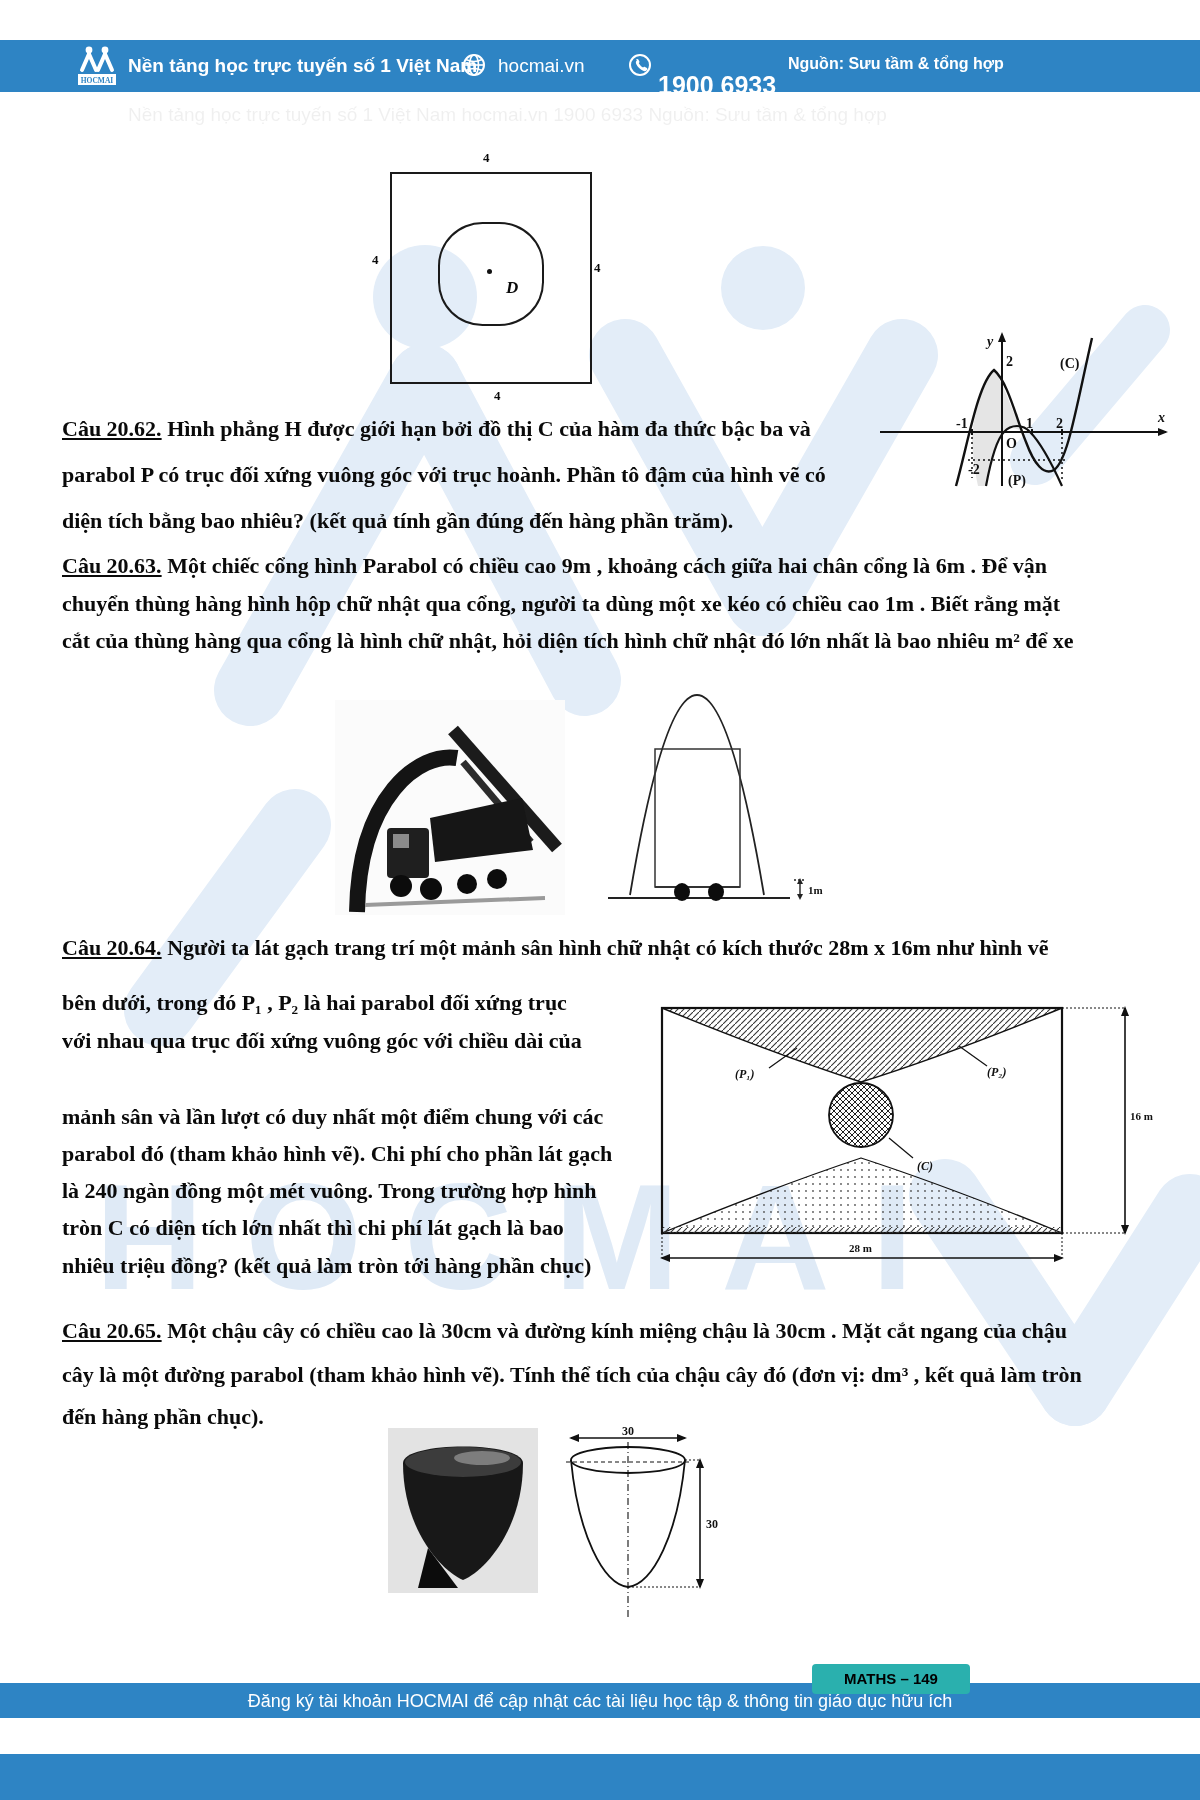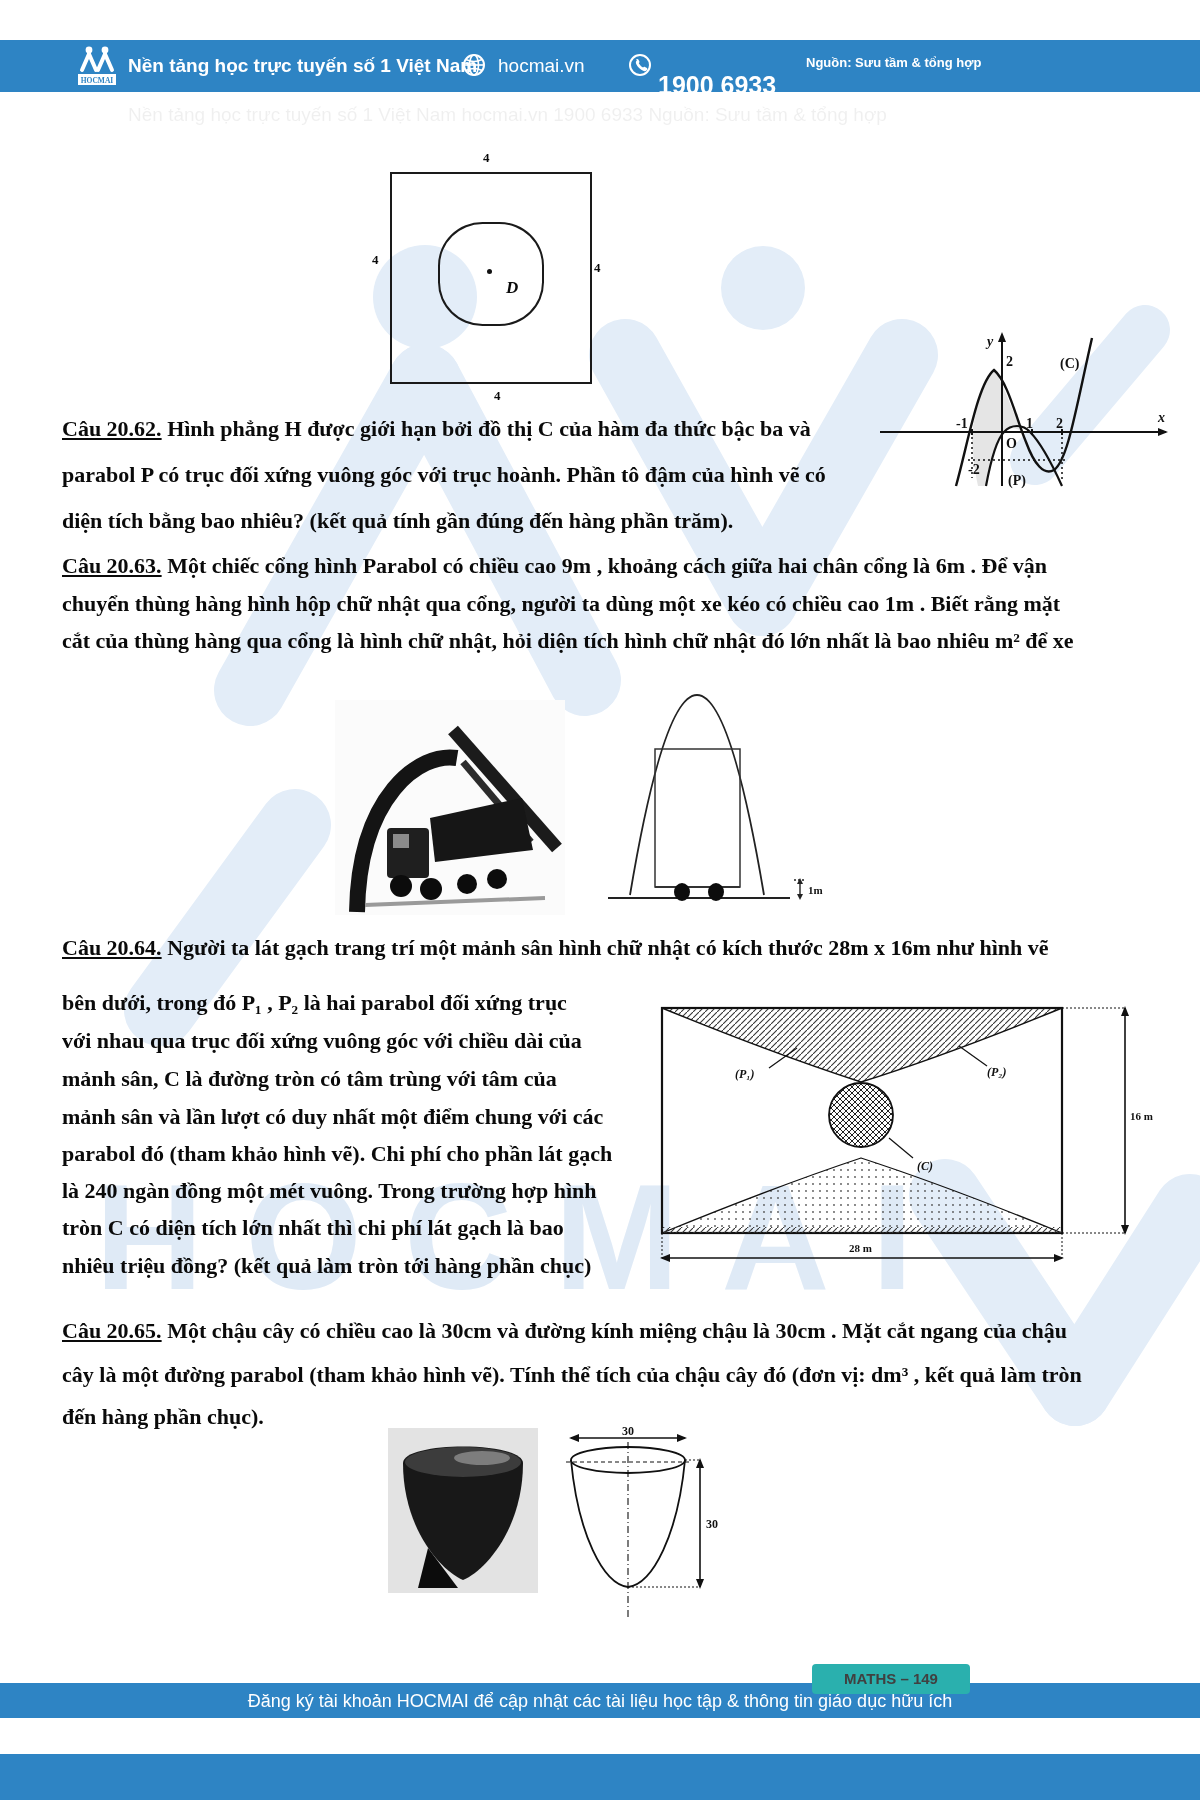--- a/index.html
+++ b/index.html
@@ -20,21 +20,21 @@
   
   .sq-outer{position:absolute;border:2px solid #1a1a1a;}
   .squircle{position:absolute;border:2px solid #1a1a1a;border-radius:42%;}
   .dim4{position:absolute;font:700 13px "Liberation Serif",serif;}
   .dotD{position:absolute;width:5px;height:5px;background:#111;border-radius:50%;}
   .lblD{position:absolute;font:700 italic 17px "Liberation Serif",serif;}
   
   .wm-text{position:absolute;font:800 150px/1 "Liberation Sans",sans-serif;
            letter-spacing:42px;color:#dfeaf6;white-space:nowrap;}
   svg text{font-family:"Liberation Serif",serif;}
-  .badge{position:absolute;background:#2ab0ae;border-radius:4px;color:#404040;z-index:3;
+  .badge{position:absolute;background:#2ab0ae;border-radius:4px;color:#000000;z-index:3;
          font:700 15px/30px "Liberation Sans",sans-serif;text-align:center;}
 </style>
 </head>
 <body>
 
 <div id="page">
 
   <svg class="wm" width="1200" height="1800" viewBox="0 0 1200 1800">
     <g stroke="#e3edf8" stroke-width="72" stroke-linecap="round" fill="none">
       <line x1="250" y1="690" x2="425" y2="380"></line>
@@ -149,21 +149,20 @@
       <polygon points="197,209 200,215 203,209" fill="#222"></polygon>
       <text x="208" y="209" font-size="11" font-weight="bold" fill="#111">1m</text>
     </svg>
 
     <div class="tl" style="left:62px;top:935px;font-family:Liberation Serif, serif;">
       <span class="qlabel">Câu 20.64.</span>
       <span>Người ta lát gạch trang trí một mảnh sân hình chữ nhật có kích thước  28m  x  16m  như hình vẽ</span>
     </div>
     <div class="tl" style="left:62px;top:990px;">bên dưới, trong đó  P₁ ,  P₂  là hai parabol đối xứng trục</div>
     <div class="tl" style="left:62px;top:1028px;">với nhau qua trục đối xứng vuông góc với chiều dài của</div>
-    <div class="tl" style="left:62px;top:1066px;">mảnh sân,  C  là đường tròn có tâm trùng với tâm của</div>
     <div class="tl" style="left:62px;top:1104px;">mảnh sân và lần lượt có duy nhất một điểm chung với các</div>
     <div class="tl" style="left:62px;top:1141px;">parabol đó (tham khảo hình vẽ). Chi phí cho phần lát gạch</div>
     <div class="tl" style="left:62px;top:1178px;">là  240  ngàn đồng một mét vuông. Trong trường hợp hình</div>
     <div class="tl" style="left:62px;top:1215px;">tròn  C  có diện tích lớn nhất thì chi phí lát gạch là bao</div>
     <div class="tl" style="left:62px;top:1253px;text-align:right;">nhiêu triệu đồng? (kết quả làm tròn tới hàng phần chục)</div>
 
     <svg style="position:absolute;left:657px;top:1000px;" width="500" height="270" viewBox="0 0 500 270">
       <defs>
         <pattern id="hatch" patternUnits="userSpaceOnUse" width="6" height="6">
           <path d="M0 6 L6 0" stroke="#333" stroke-width="1.1"></path>
@@ -270,21 +269,21 @@
       <ellipse cx="12" cy="12" rx="4.5" ry="10" fill="none" stroke="#fff" stroke-width="1.6"></ellipse>
       <line x1="2" y1="12" x2="22" y2="12" stroke="#fff" stroke-width="1.6"></line>
       <path d="M4 6.5 C9 9 15 9 20 6.5 M4 17.5 C9 15 15 15 20 17.5" fill="none" stroke="#fff" stroke-width="1.4"></path>
     </svg>
     <div class="hitem" style="left:498px;top:15px;font-size:19px;">hocmai.vn</div>
     <svg style="position:absolute;left:628px;top:13px;" width="24" height="24" viewBox="0 0 24 24">
       <circle cx="12" cy="12" r="10" fill="none" stroke="#fff" stroke-width="2"></circle>
       <path d="M8 6.6 c1 -1 2 -.8 2.5 .2 l.8 1.5 c.4 .9 .1 1.4 -.5 1.9 c1.2 2 2.3 3.1 4.3 4.3 c.5 -.6 1 -.9 1.9 -.5 l1.5 .8 c1 .5 1.2 1.5 .2 2.5 c-.9 .9 -2.3 1.1 -3.6 .5 c-3 -1.5 -5.4 -3.9 -6.9 -6.9 c-.6 -1.3 -.4 -2.7 .8 -3.3 Z" fill="#fff"></path>
     </svg>
     <div class="hitem" style="left:658px;top:15px;font-size:25px;font-weight:600;margin-top:16px;">1900 6933</div>
-    <div class="hitem" style="left:806px;top:15px;font-size:13px;font-weight:600;">Nguồn: Sưu tầm &amp; tổng hợp</div>
+    <div class="hitem" style="left:788px;top:15px;font-size:16px;font-weight:600;">Nguồn: Sưu tầm &amp; tổng hợp</div>
   </div>
 
   <div class="badge" style="left:812px;top:1664px;width:158px;height:30px;">MATHS – 149</div>
   <div class="bluebar chrome" style="top:1683px;height:35px;">
     <div class="hitem" style="left:0;right:0;top:8px;text-align:center;font-size:18px;">Đăng ký tài khoản HOCMAI để cập nhật các tài liệu học tập &amp; thông tin giáo dục hữu ích</div>
   </div>
   <div class="bluebar chrome" style="top:1754px;height:46px;"></div>
 
 </div>
 

